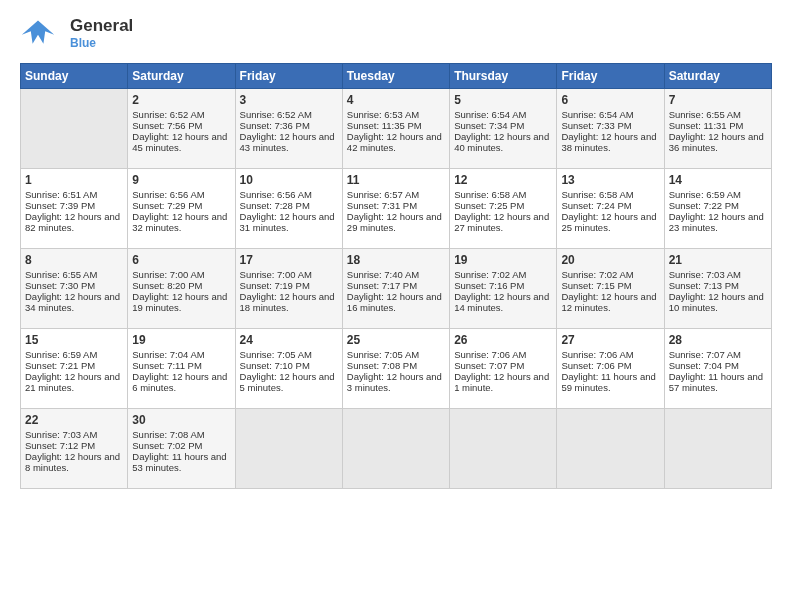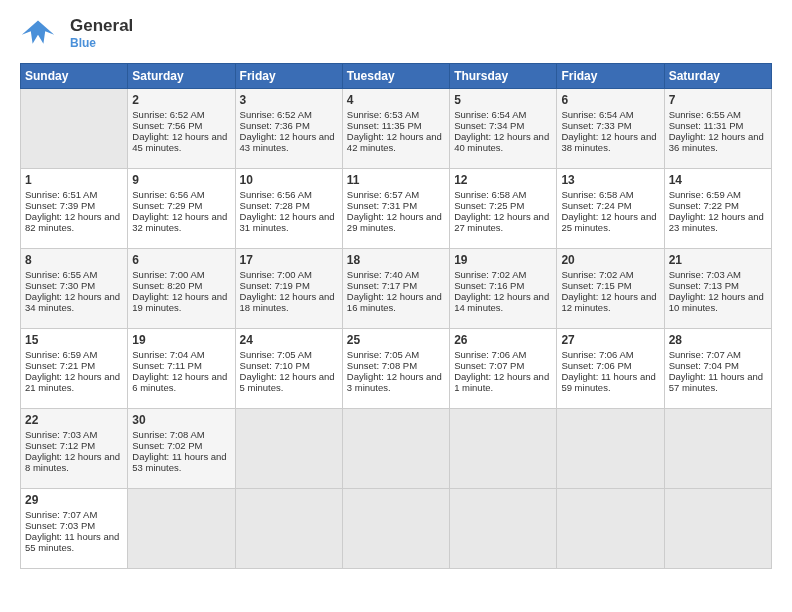--- a/index.html
+++ b/index.html
@@ -145,24 +145,15 @@
         </tr>
         <tr>
           <td><span class="day-num">22</span><span>Sunrise: 7:03 AM</span><br><span>Sunset: 7:12 PM</span><br><span>Daylight: 12 hours and 8 minutes.</span></td>
           <td><span class="day-num">30</span><span>Sunrise: 7:08 AM</span><br><span>Sunset: 7:02 PM</span><br><span>Daylight: 11 hours and 53 minutes.</span></td>
           <td class="empty"></td>
           <td class="empty"></td>
           <td class="empty"></td>
           <td class="empty"></td>
           <td class="empty"></td>
         </tr>
-        <tr>
-          <td><span class="day-num">29</span><span>Sunrise: 7:07 AM</span><br><span>Sunset: 7:03 PM</span><br><span>Daylight: 11 hours and 55 minutes.</span></td>
-          <td class="empty"></td>
-          <td class="empty"></td>
-          <td class="empty"></td>
-          <td class="empty"></td>
-          <td class="empty"></td>
-          <td class="empty"></td>
-        </tr>
       </tbody>
   </table>
 </div>
 
 </body></html>

